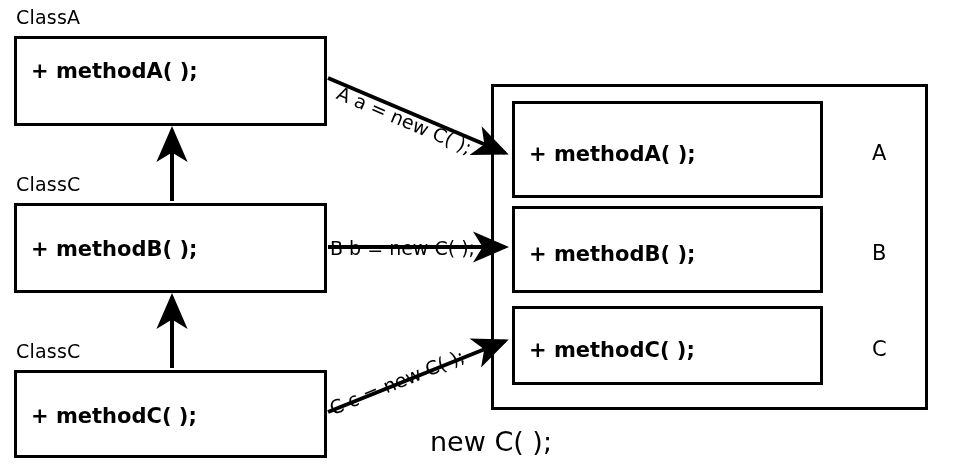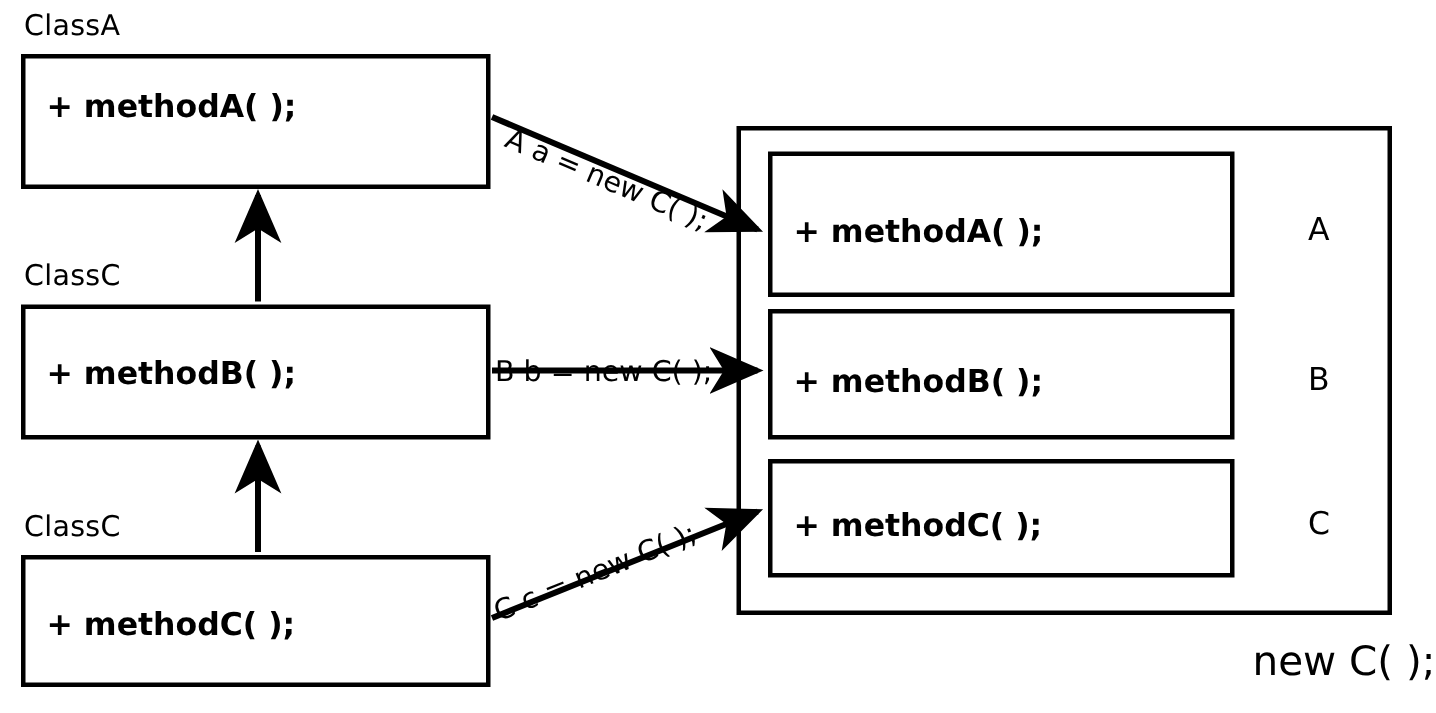--- a/index.html
+++ b/index.html
@@ -75,21 +75,21 @@
     font-size: 21px;
     font-weight: 500;
     line-height: 1;
     white-space: nowrap;
   }
   #panel-caption {
     position: absolute;
     top: 428px;
     left: 0;
     width: 957px;
-    text-align: right;
+    text-align: left;
     padding-left: 430px;
     box-sizing: border-box;
     font-size: 27px;
     font-weight: 500;
     line-height: 1;
     white-space: nowrap;
   }
 
   
   .edge-label {

